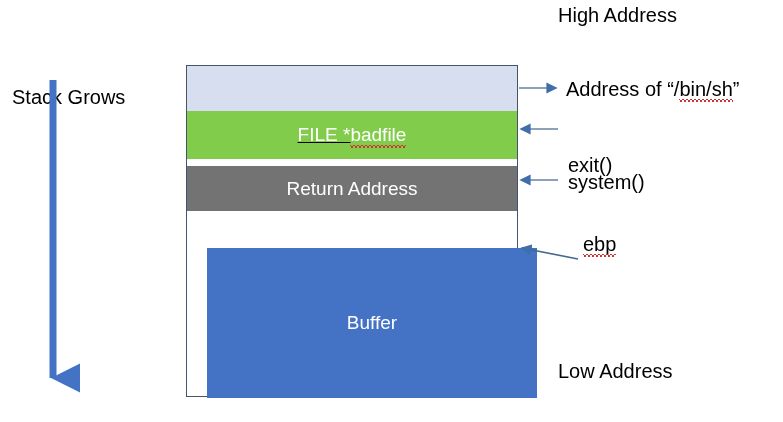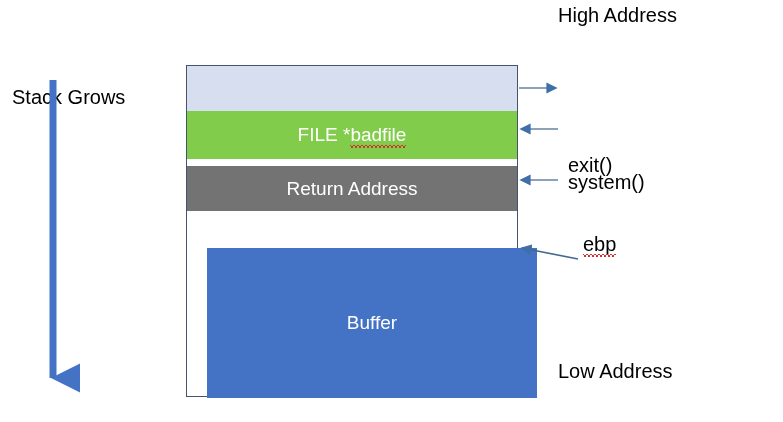--- a/index.html
+++ b/index.html
@@ -84,21 +84,21 @@
     bottom: -2px;
     height: 3px;
     background-image:
       linear-gradient(45deg, transparent 45%, #d03030 45%, #d03030 55%, transparent 55%),
       linear-gradient(-45deg, transparent 45%, #d03030 45%, #d03030 55%, transparent 55%);
     background-size: 4px 4px;
     background-repeat: repeat-x;
   }
 
   #seg-binsh   { top: 0px;   height: 45px;  background: #d6def0; }
-  #seg-badfile { top: 45px;  height: 48px;  background: #82cc4c; }
+  #seg-badfile { top: 45px;  height: 48px;  background: #82cc4c; text-decoration: underline; }
   #seg-return  { top: 100px;  height: 45px;  background: #737373; }
   #seg-fp      { top: 138px; height: 44px;  background: #00b0f0; }
   #seg-buffer  { top: 182px; height: 150px; background: #4472c4; margin-left: 20px; }
 
   
   #arrows {
     position: absolute;
     left: 0;
     top: 0;
     width: 783px;
@@ -161,20 +161,21 @@
 
     <line x1="519" y1="88" x2="556" y2="88" stroke="#6782a3" stroke-width="1.6" marker-end="url(#ah-right)"></line>
 
     <line x1="558" y1="129" x2="521" y2="129" stroke="#6782a3" stroke-width="1.6" marker-end="url(#ah-left)"></line>
 
     <line x1="558" y1="180" x2="521" y2="180" stroke="#6782a3" stroke-width="1.6" marker-end="url(#ah-left)"></line>
 
     <line x1="578" y1="259" x2="522" y2="248" stroke="#44688f" stroke-width="1.6" marker-end="url(#ah-left)"></line>
   </svg>
 
+  <div class="label" id="lbl-binsh"><span>Address of “/</span><span class="squiggle">bin/sh</span><span>”</span></div>
 
   <div class="label" id="lbl-exit">exit()</div>
 
   <div class="label" id="lbl-system">system()</div>
 
   <div class="label" id="lbl-ebp"><span class="squiggle">ebp</span></div>
 
 </div>
 
 </body></html>

